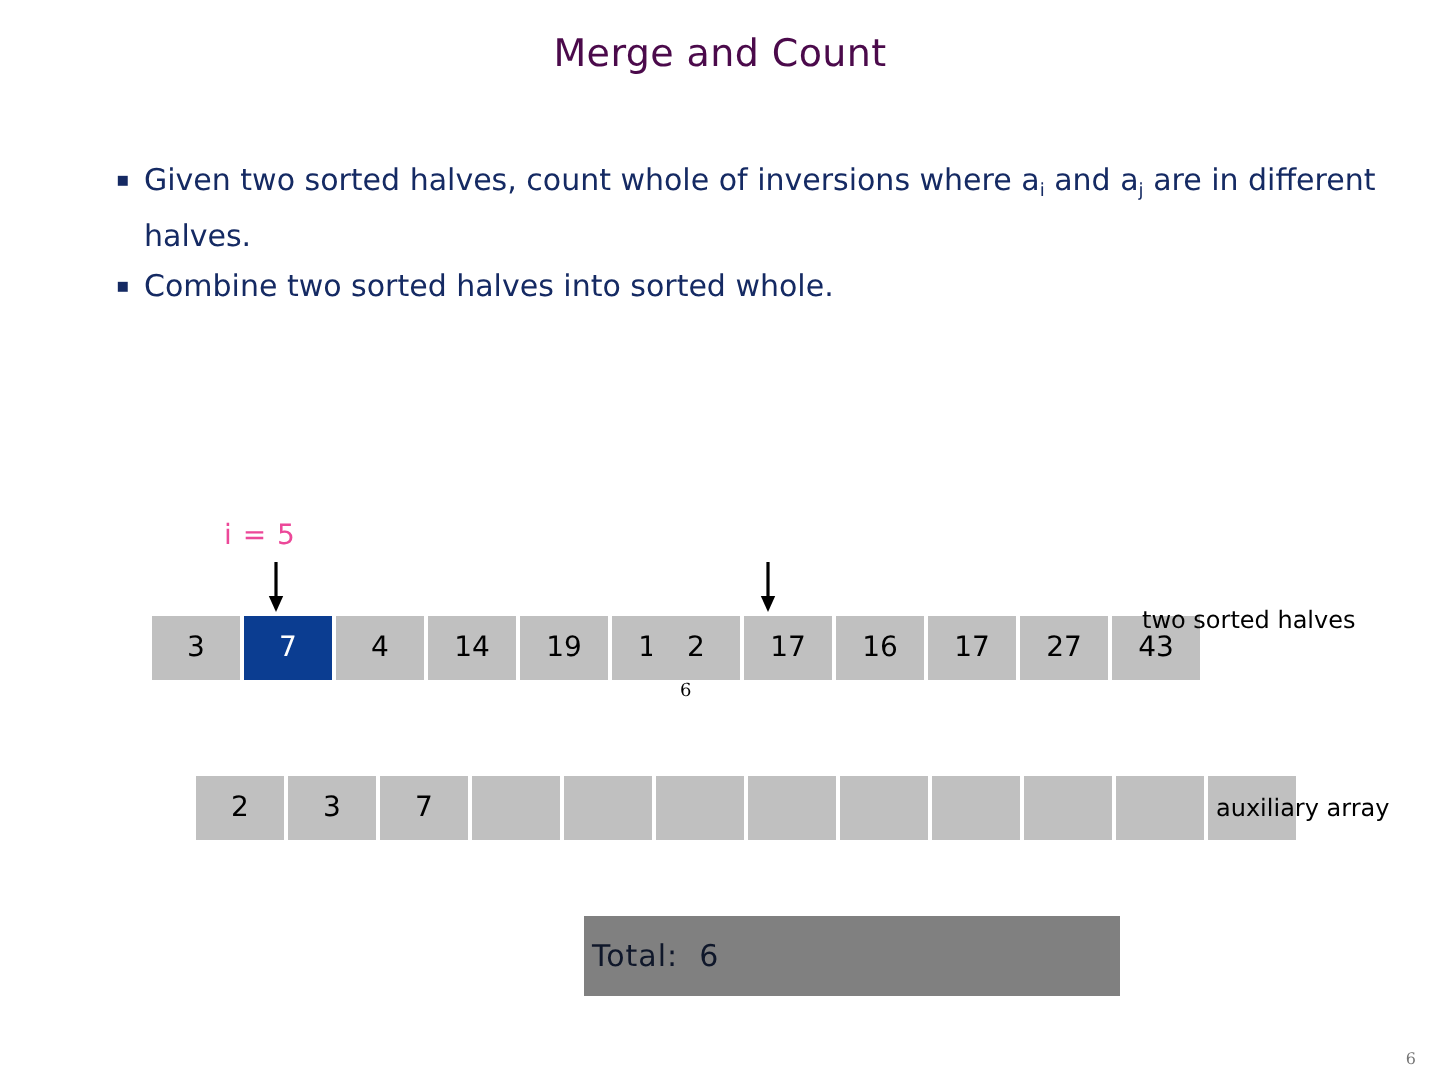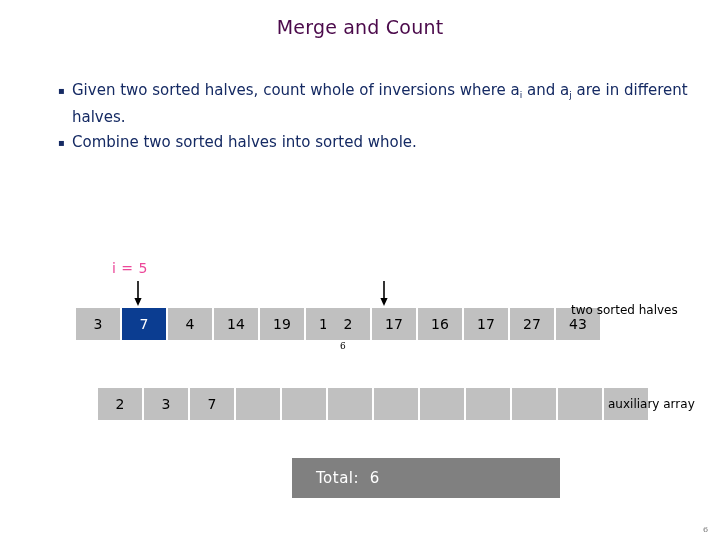--- a/index.html
+++ b/index.html
@@ -135,23 +135,23 @@
     position: absolute;
     left: 292px;
     top: 458px;
     width: 268px;
     height: 40px;
     background: #808080;
     display: flex;
     align-items: center;
   }
   #total-text {
-    margin-left: 24px;
+    margin-left: 4px;
     font-size: 15px;
-    color: #ffffff;
+    color: #0f172a;
     font-family: "DejaVu Sans", sans-serif;
     letter-spacing: 0.5px;
   }
 
   
   #page-number {
     position: absolute;
     right: 12px;
     bottom: 6px;
     font-size: 8px;

